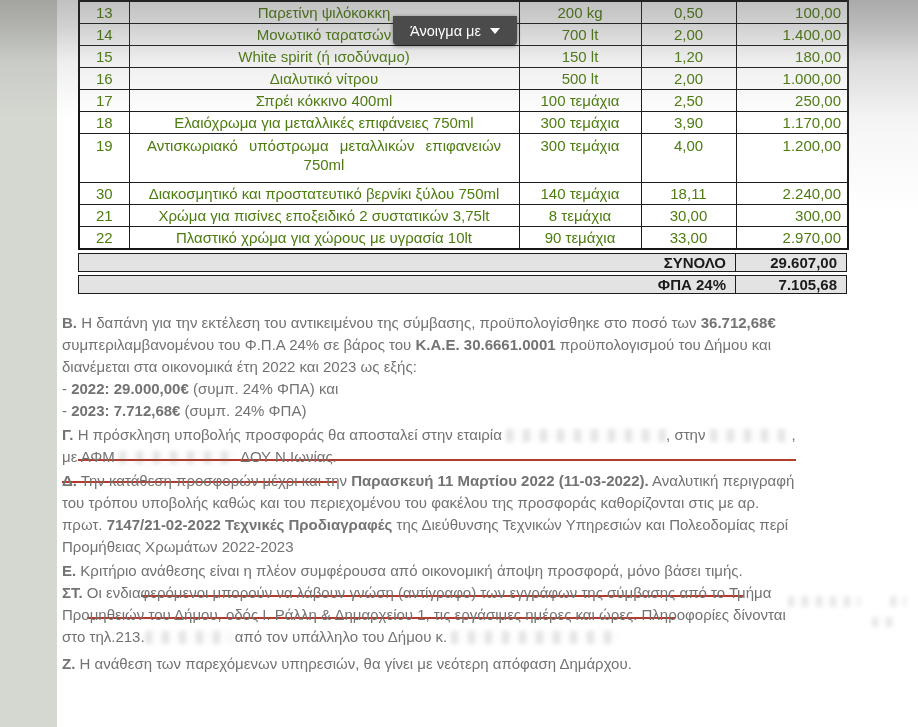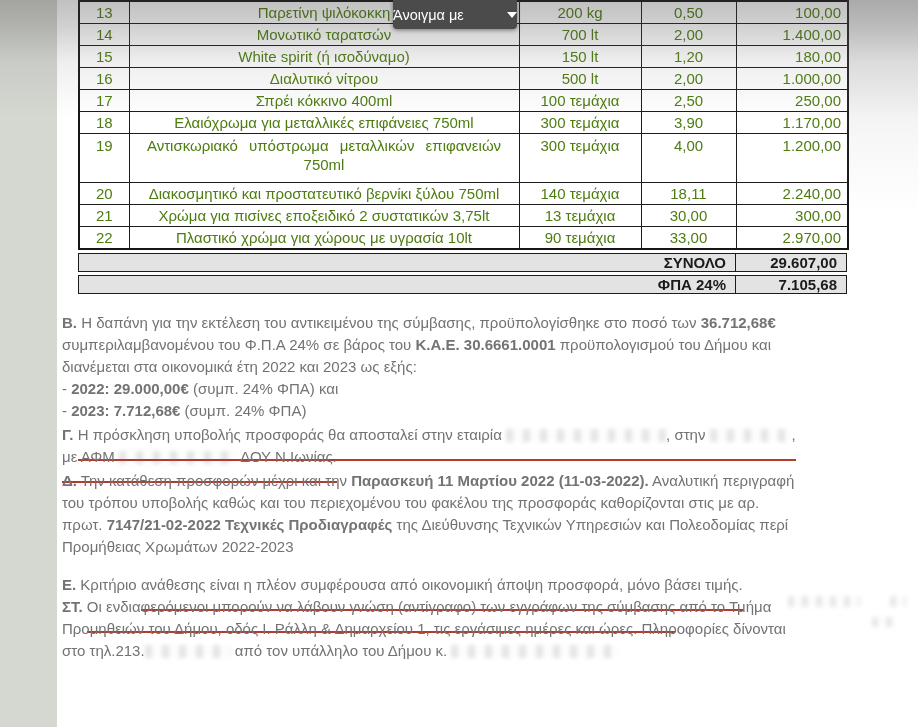--- a/index.html
+++ b/index.html
@@ -22,23 +22,23 @@
     background:linear-gradient(180deg, rgba(60,60,60,.32) 0px, rgba(70,70,70,.25) 26px,
                rgba(120,120,120,.12) 62px, rgba(255,255,255,0) 118px);
   }
   .right-shade{
     position:absolute;left:847px;top:0;width:71px;height:215px;pointer-events:none;z-index:4;
     background:linear-gradient(180deg, rgba(105,105,105,.22), rgba(160,160,160,.08) 140px, rgba(255,255,255,0));
   }
 
   
   .open-with{
-    position:absolute;left:393px;top:0;width:124px;height:29px;z-index:10;
+    position:absolute;left:393px;top:16px;width:124px;height:29px;z-index:10;
     background:var(--btn);border-radius:0 0 4px 4px;
-    display:flex;align-items:center;justify-content:space-between;gap:9px;
+    display:flex;align-items:center;justify-content:center;gap:9px;
     color:#fff;font-size:14.5px;cursor:pointer;
     box-shadow:0 1px 4px rgba(0,0,0,.45);
   }
   .caret{width:0;height:0;border-left:5.5px solid transparent;border-right:5.5px solid transparent;border-top:6.5px solid #ffffff;}
 
   
   .table-wrap{position:absolute;left:78px;top:0;z-index:1;}
   table.items{border-collapse:collapse;table-layout:fixed;width:769px;font-size:15px;color:#4d7c0f;}
   table.items td{
     border:1.6px solid #1c1c1c;background:#fff;
@@ -140,30 +140,30 @@
           <td class="c-total">1.170,00</td>
         </tr>
         <tr class="tall">
           <td class="c-num">19</td>
           <td class="c-desc"><span style="word-spacing: 7px;">Αντισκωριακό υπόστρωμα μεταλλικών επιφανειών</span><br><span>750ml</span></td>
           <td class="c-qty">300 τεμάχια</td>
           <td class="c-unit">4,00</td>
           <td class="c-total">1.200,00</td>
         </tr>
         <tr>
-          <td class="c-num">20</td>
+          <td class="c-num">30</td>
           <td class="c-desc"><span>Διακοσμητικό και προστατευτικό βερνίκι ξύλου 750ml</span></td>
           <td class="c-qty">140 τεμάχια</td>
           <td class="c-unit">18,11</td>
           <td class="c-total">2.240,00</td>
         </tr>
         <tr>
           <td class="c-num">21</td>
           <td class="c-desc"><span>Χρώμα για πισίνες εποξειδικό 2 συστατικών 3,75lt</span></td>
-          <td class="c-qty">13 τεμάχια</td>
+          <td class="c-qty">8 τεμάχια</td>
           <td class="c-unit">30,00</td>
           <td class="c-total">300,00</td>
         </tr>
         <tr>
           <td class="c-num">22</td>
           <td class="c-desc"><span>Πλαστικό χρώμα για χώρους με υγρασία 10lt</span></td>
           <td class="c-qty">90 τεμάχια</td>
           <td class="c-unit">33,00</td>
           <td class="c-total">2.970,00</td>
         </tr>
@@ -179,22 +179,23 @@
     <div class="total-row">
       <div class="t-label">ΦΠΑ 24%</div>
       <div class="t-value">7.105,68</div>
     </div>
   </div>
 
 <div class="doc-text" id="docText">
     <p><span class="b">Β.</span><span> Η δαπάνη για την εκτέλεση του αντικειμένου της σύμβασης,  προϋπολογίσθηκε στο ποσό των </span><span class="b">36.712,68€</span><br><span>συμπεριλαμβανομένου του Φ.Π.Α 24% σε βάρος του </span><span class="b">Κ.Α.Ε. 30.6661.0001</span><span> προϋπολογισμού του Δήμου και</span><br><span>διανέμεται στα οικονομικά έτη 2022 και 2023 ως εξής:</span><br><span>- </span><span class="b">2022: 29.000,00€</span><span> (συμπ. 24% ΦΠΑ) και</span><br><span>- </span><span class="b">2023: 7.712,68€</span><span> (συμπ. 24% ΦΠΑ)</span></p>
     <p style="margin-top: 2px;"><span class="b">Γ.</span><span> </span><span class="u">Η πρόσκληση υποβολής προσφοράς θα αποσταλεί στην εταιρία </span><span class="u"><span class="redact" style="width: 160px;"></span></span><span class="u">, στην </span><span class="u"><span class="redact" style="width: 82px;"></span></span><span class="u">,</span><br><span class="u">με ΑΦΜ </span><span class="u"><span class="redact" style="width: 118px;"></span></span><span class="u"> ΔΟΥ Ν.Ιωνίας.</span></p>
     <p style="margin-top: 2px;"><span class="b">Δ.</span><span> Την κατάθεση προσφορών μέχρι και την </span><span class="b">Παρασκευή 11 Μαρτίου 2022 (11-03-2022).</span><span> Αναλυτική περιγραφή</span><br><span>του τρόπου υποβολής καθώς και του περιεχομένου του φακέλου της προσφοράς καθορίζονται στις με αρ.</span><br><span>πρωτ. </span><span class="b">7147/21-02-2022 Τεχνικές Προδιαγραφές</span><span> της Διεύθυνσης Τεχνικών Υπηρεσιών και Πολεοδομίας περί</span><br><span>Προμήθειας Χρωμάτων 2022-2023</span></p>
-    <p style="margin-top: 16px;"><span class="b">Ε.</span><span> Κριτήριο </span><span class="u">ανάθεσης είναι η πλέον συμφέρουσα από οικονομική άποψη προσφορά, μόνο βάσει τιμής.</span></p>
+    <p style="margin-top: 2px;"><span class="b">Ε.</span><span> Κριτήριο </span><span class="u">ανάθεσης είναι η πλέον συμφέρουσα από οικονομική άποψη προσφορά, μόνο βάσει τιμής.</span></p>
     <p><span class="b">ΣΤ.</span><span> </span><span class="u">Οι ενδιαφερόμενοι μπορούν να λάβουν γνώση (αντίγραφο) των εγγράφων της σύμβασης</span><span> από το Τμήμα</span><br><span>Προμηθειών του Δήμου, οδός Ι. Ράλλη &amp; Δημαρχείου 1, τις εργάσιμες ημέρες και ώρες. Πληροφορίες δίνονται</span><br><span>στο τηλ.213.</span><span><span class="redact" style="width: 86px;"></span></span><span> από τον υπάλληλο του Δήμου κ. </span><span><span class="redact" style="width: 168px;"></span></span></p>
+    <p style="margin-top: 5px;"><span class="b">Ζ.</span><span> Η ανάθεση των παρεχόμενων υπηρεσιών, θα γίνει με νεότερη απόφαση Δημάρχου.</span></p>
   </div>
 
 <div class="top-shade"></div>
 
 <div class="open-with">
   <span>Άνοιγμα με</span>
   <span class="caret"></span>
 </div>
 
 <div class="patch" style="left: 788px; top: 596px; width: 72px; height: 11px;"></div>

